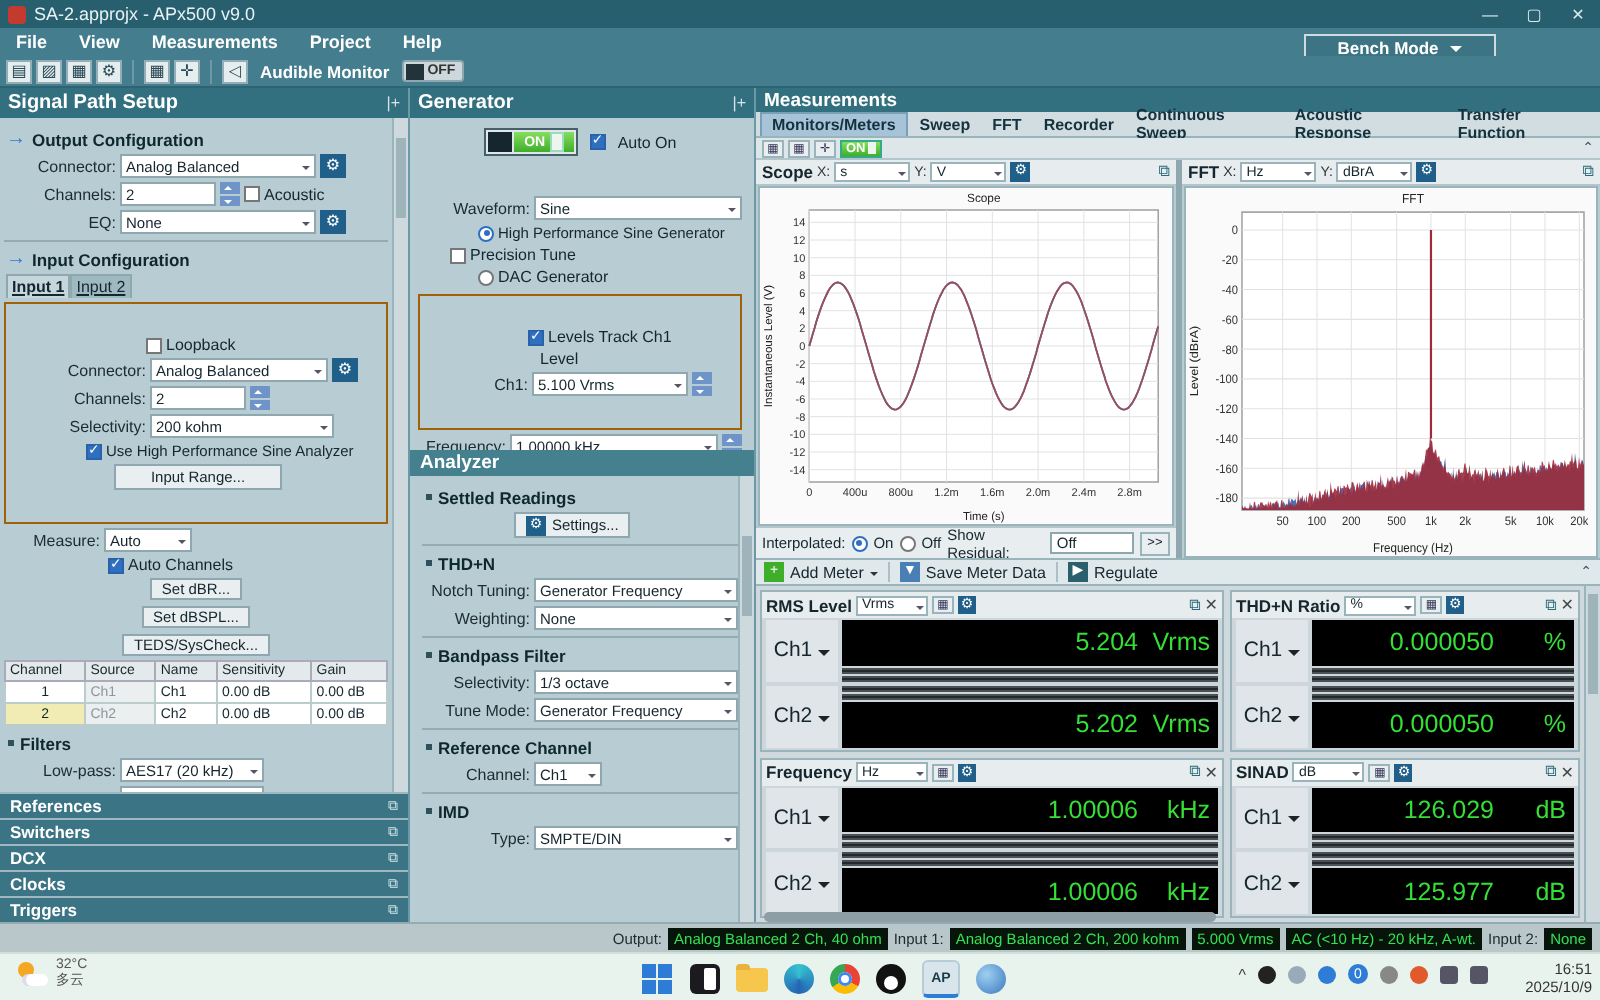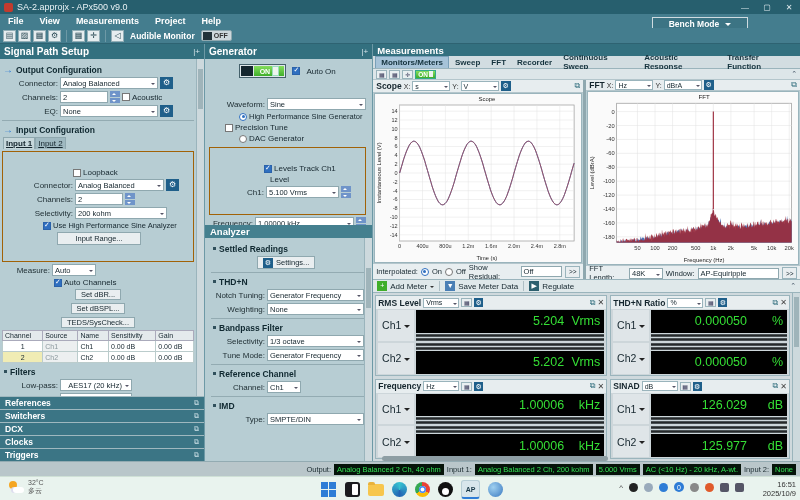--- a/index.html
+++ b/index.html
@@ -320,21 +320,21 @@
           <td class="gr">Ch2</td>
           <td>Ch2</td>
           <td>0.00 dB</td>
           <td>0.00 dB</td>
         </tr>
       </tbody>
         </table>
       <div class="ahead">Filters</div>
       <div class="frow">
           <span class="flabel">Low-pass:</span>
-          <span class="fsel" style="width:72px;justify-content:flex-end;">
+          <span class="fsel" style="width:72px;">
             <span>AES17 (20 kHz)</span>
           </span>
         </div>
       <div class="frow">
           <span class="flabel">Weighting:</span>
           <span class="fsel" style="width:72px;">
             <span>A-wt.</span>
           </span>
         </div>
       <div class="frow">
@@ -669,31 +669,20 @@
               <line y1="11" y2="147" x1="196.64061694598115" x2="196.64061694598115" stroke="#e2e2e2" stroke-width="0.5"></line>
               <text y="154" x="196.64061694598115" font-size="5.6" text-anchor="middle" fill="#333">20k</text>
               <text x="113.5" y="7" font-size="6" text-anchor="middle" fill="#222">FFT</text>
               <text x="113.5" y="166" font-size="5.8" text-anchor="middle" fill="#222">Frequency (Hz)</text>
               <text x="6" y="79" font-size="5.8" text-anchor="middle" fill="#222" transform="rotate(-90 6 79)">Level (dBrA)</text>
               <polygon points="28.0,147 28.0,145.7 28.5,146.3 29.0,146.3 29.5,146.3 30.0,146.2 30.5,146.3 31.0,146.3 31.5,146.3 32.0,146.3 32.5,144.6 33.0,145.1 33.5,146.3 34.0,146.3 34.5,145.6 35.0,144.7 35.5,146.3 36.0,144.3 36.5,144.5 37.1,146.3 37.6,146.3 38.1,146.3 38.6,145.1 39.1,146.3 39.6,144.1 40.1,145.4 40.6,146.3 41.1,146.3 41.6,146.3 42.1,145.5 42.6,146.3 43.1,143.8 43.6,144.3 44.1,143.8 44.6,145.8 45.1,143.8 45.6,144.1 46.1,143.3 46.6,145.5 47.1,146.3 47.6,146.3 48.1,145.4 48.6,143.0 49.1,143.7 49.6,144.6 50.1,145.0 50.6,146.3 51.1,142.6 51.6,141.3 52.1,144.4 52.6,142.1 53.1,142.0 53.7,142.9 54.2,142.7 54.7,141.7 55.2,143.9 55.7,144.8 56.2,142.4 56.7,142.7 57.2,141.2 57.7,142.5 58.2,143.7 58.7,143.1 59.2,141.5 59.7,143.1 60.2,143.1 60.7,144.6 61.2,143.2 61.7,145.7 62.2,145.5 62.7,140.7 63.2,145.1 63.7,143.1 64.2,141.2 64.7,143.2 65.2,141.1 65.7,142.0 66.2,142.5 66.7,143.1 67.2,140.3 67.7,143.1 68.2,139.8 68.7,141.9 69.2,139.0 69.7,142.0 70.2,139.3 70.8,138.4 71.3,141.2 71.8,140.5 72.3,138.5 72.8,137.8 73.3,140.4 73.8,139.2 74.3,139.9 74.8,141.9 75.3,140.5 75.8,137.8 76.3,140.8 76.8,138.5 77.3,136.9 77.8,137.2 78.3,136.8 78.8,137.3 79.3,140.5 79.8,140.0 80.3,139.3 80.8,137.2 81.3,137.2 81.8,137.8 82.3,136.4 82.8,140.1 83.3,138.3 83.8,137.7 84.3,135.4 84.8,140.0 85.3,137.6 85.8,135.4 86.3,137.4 86.8,138.7 87.3,135.1 87.8,135.7 88.4,135.0 88.9,134.5 89.4,135.8 89.9,139.4 90.4,138.3 90.9,138.2 91.4,133.5 91.9,134.1 92.4,139.0 92.9,135.0 93.4,137.8 93.9,138.6 94.4,136.7 94.9,138.2 95.4,137.3 95.9,133.5 96.4,134.9 96.9,137.2 97.4,135.2 97.9,138.1 98.4,133.1 98.9,137.1 99.4,138.0 99.9,136.0 100.4,137.4 100.9,137.2 101.4,137.0 101.9,133.4 102.4,132.9 102.9,134.7 103.4,136.9 103.9,137.3 104.4,133.7 105.0,137.2 105.5,131.0 106.0,135.8 106.5,135.6 107.0,132.6 107.5,132.0 108.0,132.7 108.5,132.9 109.0,132.4 109.5,133.8 110.0,134.1 110.5,133.0 111.0,131.8 111.5,131.4 112.0,131.1 112.5,132.6 113.0,130.3 113.5,131.6 114.0,130.8 114.5,133.9 115.0,128.9 115.5,131.1 116.0,132.0 116.5,133.2 117.0,130.8 117.5,129.4 118.0,126.2 118.5,126.8 119.0,127.7 119.5,123.1 120.0,121.9 120.5,124.5 121.0,119.3 121.5,118.4 122.0,118.2 122.6,114.9 123.1,119.9 123.6,121.5 124.1,121.4 124.6,121.2 125.1,123.7 125.6,124.5 126.1,124.6 126.6,125.2 127.1,124.8 127.6,124.7 128.1,126.4 128.6,129.8 129.1,125.7 129.6,123.1 130.1,129.4 130.6,131.3 131.1,131.5 131.6,130.3 132.1,133.8 132.6,129.6 133.1,134.0 133.6,127.4 134.1,134.8 134.6,132.0 135.1,131.4 135.6,130.6 136.1,132.8 136.6,130.6 137.1,130.7 137.6,131.4 138.1,134.4 138.6,132.7 139.2,131.4 139.7,130.2 140.2,127.3 140.7,130.9 141.2,129.1 141.7,133.7 142.2,132.4 142.7,132.4 143.2,131.9 143.7,132.7 144.2,134.8 144.7,130.9 145.2,132.2 145.7,129.8 146.2,133.4 146.7,130.8 147.2,130.2 147.7,131.5 148.2,133.8 148.7,133.6 149.2,133.9 149.7,129.7 150.2,132.0 150.7,130.5 151.2,135.3 151.7,132.4 152.2,133.0 152.7,131.4 153.2,130.6 153.7,130.6 154.2,129.7 154.7,131.8 155.2,129.6 155.7,129.6 156.3,131.8 156.8,132.8 157.3,129.0 157.8,132.3 158.3,130.0 158.8,130.1 159.3,129.4 159.8,129.5 160.3,132.8 160.8,129.6 161.3,130.8 161.8,128.3 162.3,132.6 162.8,132.1 163.3,130.7 163.8,131.0 164.3,129.9 164.8,132.6 165.3,128.3 165.8,128.5 166.3,129.4 166.8,128.4 167.3,132.0 167.8,129.4 168.3,124.4 168.8,129.8 169.3,128.2 169.8,128.0 170.3,129.2 170.8,130.7 171.3,131.4 171.8,129.7 172.3,127.0 172.8,128.5 173.3,130.2 173.9,130.3 174.4,128.6 174.9,131.5 175.4,131.5 175.9,127.9 176.4,131.3 176.9,126.5 177.4,126.8 177.9,127.9 178.4,127.1 178.9,129.4 179.4,127.7 179.9,128.5 180.4,127.4 180.9,129.6 181.4,125.9 181.9,129.1 182.4,127.6 182.9,129.2 183.4,126.0 183.9,125.5 184.4,128.3 184.9,128.7 185.4,128.1 185.9,130.0 186.4,127.6 186.9,127.0 187.4,125.0 187.9,125.3 188.4,126.4 188.9,127.8 189.4,125.2 189.9,128.3 190.4,127.7 191.0,125.7 191.5,128.8 192.0,128.6 192.5,126.0 193.0,124.4 193.5,128.3 194.0,126.9 194.5,121.0 195.0,124.3 195.5,129.4 196.0,128.2 196.5,129.1 197.0,124.8 197.5,128.6 198.0,124.5 198.5,124.5 199.0,127.3 199.0,147" fill="#3a5fa8" fill-opacity="0.9"></polygon>
               <polygon points="28.0,147 28.0,144.9 28.5,145.7 29.0,146.3 29.5,144.9 30.0,146.3 30.5,146.3 31.0,146.3 31.5,146.3 32.0,143.3 32.5,146.3 33.0,146.3 33.5,146.3 34.0,143.4 34.5,143.2 35.0,146.3 35.5,146.3 36.0,145.4 36.5,146.3 37.1,143.6 37.6,143.7 38.1,143.3 38.6,144.6 39.1,145.0 39.6,145.2 40.1,144.1 40.6,145.5 41.1,142.8 41.6,145.1 42.1,143.1 42.6,143.8 43.1,146.3 43.6,143.5 44.1,144.6 44.6,143.4 45.1,143.2 45.6,142.3 46.1,146.3 46.6,145.9 47.1,145.9 47.6,142.6 48.1,142.6 48.6,145.2 49.1,145.9 49.6,146.2 50.1,143.9 50.6,144.8 51.1,144.0 51.6,145.4 52.1,143.1 52.6,144.8 53.1,144.4 53.7,145.6 54.2,144.3 54.7,145.5 55.2,144.4 55.7,142.4 56.2,137.7 56.7,145.1 57.2,142.7 57.7,141.8 58.2,140.2 58.7,143.3 59.2,142.8 59.7,144.6 60.2,139.8 60.7,143.9 61.2,141.4 61.7,139.1 62.2,139.5 62.7,140.9 63.2,139.3 63.7,143.7 64.2,141.9 64.7,138.8 65.2,142.9 65.7,141.3 66.2,142.1 66.7,138.1 67.2,138.6 67.7,142.1 68.2,139.9 68.7,140.2 69.2,138.3 69.7,137.2 70.2,141.3 70.8,137.3 71.3,142.2 71.8,141.3 72.3,134.1 72.8,137.8 73.3,139.4 73.8,138.7 74.3,136.9 74.8,137.4 75.3,138.4 75.8,136.2 76.3,136.0 76.8,140.4 77.3,135.4 77.8,140.1 78.3,139.1 78.8,135.8 79.3,136.1 79.8,136.9 80.3,136.6 80.8,134.9 81.3,136.7 81.8,137.5 82.3,139.1 82.8,134.3 83.3,134.2 83.8,134.7 84.3,138.0 84.8,138.3 85.3,135.6 85.8,134.4 86.3,137.5 86.8,134.0 87.3,138.1 87.8,135.6 88.4,137.6 88.9,134.0 89.4,134.1 89.9,138.3 90.4,133.2 90.9,134.4 91.4,135.4 91.9,135.1 92.4,136.1 92.9,133.1 93.4,133.6 93.9,136.5 94.4,135.5 94.9,133.3 95.4,137.6 95.9,135.1 96.4,134.2 96.9,134.8 97.4,130.6 97.9,136.1 98.4,135.1 98.9,135.9 99.4,136.5 99.9,136.8 100.4,134.4 100.9,131.9 101.4,134.1 101.9,133.9 102.4,134.3 102.9,131.6 103.4,132.2 103.9,133.6 104.4,133.6 105.0,135.5 105.5,131.3 106.0,134.7 106.5,133.7 107.0,134.9 107.5,131.3 108.0,131.7 108.5,131.6 109.0,134.3 109.5,132.0 110.0,127.9 110.5,134.2 111.0,129.7 111.5,129.5 112.0,130.5 112.5,130.0 113.0,130.8 113.5,130.6 114.0,128.8 114.5,128.3 115.0,132.6 115.5,131.4 116.0,129.2 116.5,131.8 117.0,128.9 117.5,130.1 118.0,126.6 118.5,125.0 119.0,126.5 119.5,123.7 120.0,119.3 120.5,119.7 121.0,118.6 121.5,118.6 122.0,113.3 122.6,115.4 123.1,115.7 123.6,120.5 124.1,121.1 124.6,119.1 125.1,120.1 125.6,123.1 126.1,122.7 126.6,122.4 127.1,124.8 127.6,126.6 128.1,126.4 128.6,128.1 129.1,126.5 129.6,127.2 130.1,129.7 130.6,130.1 131.1,129.4 131.6,130.1 132.1,130.3 132.6,131.5 133.1,132.4 133.6,130.1 134.1,132.1 134.6,133.2 135.1,129.0 135.6,133.4 136.1,128.7 136.6,128.0 137.1,130.2 137.6,129.8 138.1,130.1 138.6,129.7 139.2,125.9 139.7,125.7 140.2,128.9 140.7,130.3 141.2,130.2 141.7,126.1 142.2,129.8 142.7,131.9 143.2,130.6 143.7,130.9 144.2,128.9 144.7,128.3 145.2,130.8 145.7,130.9 146.2,128.5 146.7,131.1 147.2,132.7 147.7,131.5 148.2,128.6 148.7,134.0 149.2,132.4 149.7,127.4 150.2,128.4 150.7,129.4 151.2,131.5 151.7,131.6 152.2,128.3 152.7,132.7 153.2,129.1 153.7,132.3 154.2,131.2 154.7,133.0 155.2,132.9 155.7,127.8 156.3,130.2 156.8,132.7 157.3,131.4 157.8,131.0 158.3,128.9 158.8,127.6 159.3,128.4 159.8,132.3 160.3,131.5 160.8,131.1 161.3,131.6 161.8,126.4 162.3,127.2 162.8,131.7 163.3,126.5 163.8,130.6 164.3,129.0 164.8,130.5 165.3,127.3 165.8,126.9 166.3,126.5 166.8,130.3 167.3,129.5 167.8,130.1 168.3,128.5 168.8,126.6 169.3,124.2 169.8,129.4 170.3,130.8 170.8,126.7 171.3,126.5 171.8,129.9 172.3,130.1 172.8,127.3 173.3,127.6 173.9,128.4 174.4,126.9 174.9,129.6 175.4,130.1 175.9,128.6 176.4,128.6 176.9,129.1 177.4,130.0 177.9,124.8 178.4,125.2 178.9,127.0 179.4,126.5 179.9,129.4 180.4,128.8 180.9,128.0 181.4,124.6 181.9,126.5 182.4,127.9 182.9,128.1 183.4,124.3 183.9,124.1 184.4,126.6 184.9,125.6 185.4,127.0 185.9,126.7 186.4,126.1 186.9,128.4 187.4,126.9 187.9,125.4 188.4,125.5 188.9,127.2 189.4,124.1 189.9,126.3 190.4,127.4 191.0,125.9 191.5,126.6 192.0,124.5 192.5,125.0 193.0,121.0 193.5,126.0 194.0,124.9 194.5,124.7 195.0,123.7 195.5,127.9 196.0,127.7 196.5,122.6 197.0,126.5 197.5,125.6 198.0,123.7 198.5,126.5 199.0,125.9 199.0,147" fill="#9c2b3b" fill-opacity="0.9"></polygon>
               <line x1="122.48190719313423" x2="122.48190719313423" y1="114.36" y2="19.160000000000007" stroke="#9c2b3b" stroke-width="1.1"></line>
             </svg>
           </div>
-        <div class="cctrl">
-          <span>FFT Length:</span>
-          <span class="fsel" style="width:36px;height:11px;">
-              <span>48K</span>
-            </span>
-          <span>Window:</span>
-          <span class="finp" style="width:90px;height:11px;">
-              <span>AP-Equiripple</span>
-            </span>
-          <span class="morebtn">&gt;&gt;</span>
-        </div>
       </div>
     </div>
 
     <div class="ambar">
       <span class="amico amplus">+</span>
       <span>Add Meter</span>
         <span class="dar"></span>
       <span class="sep"></span>
       <span class="amico amsave">▼</span>
       <span>Save Meter Data</span>

